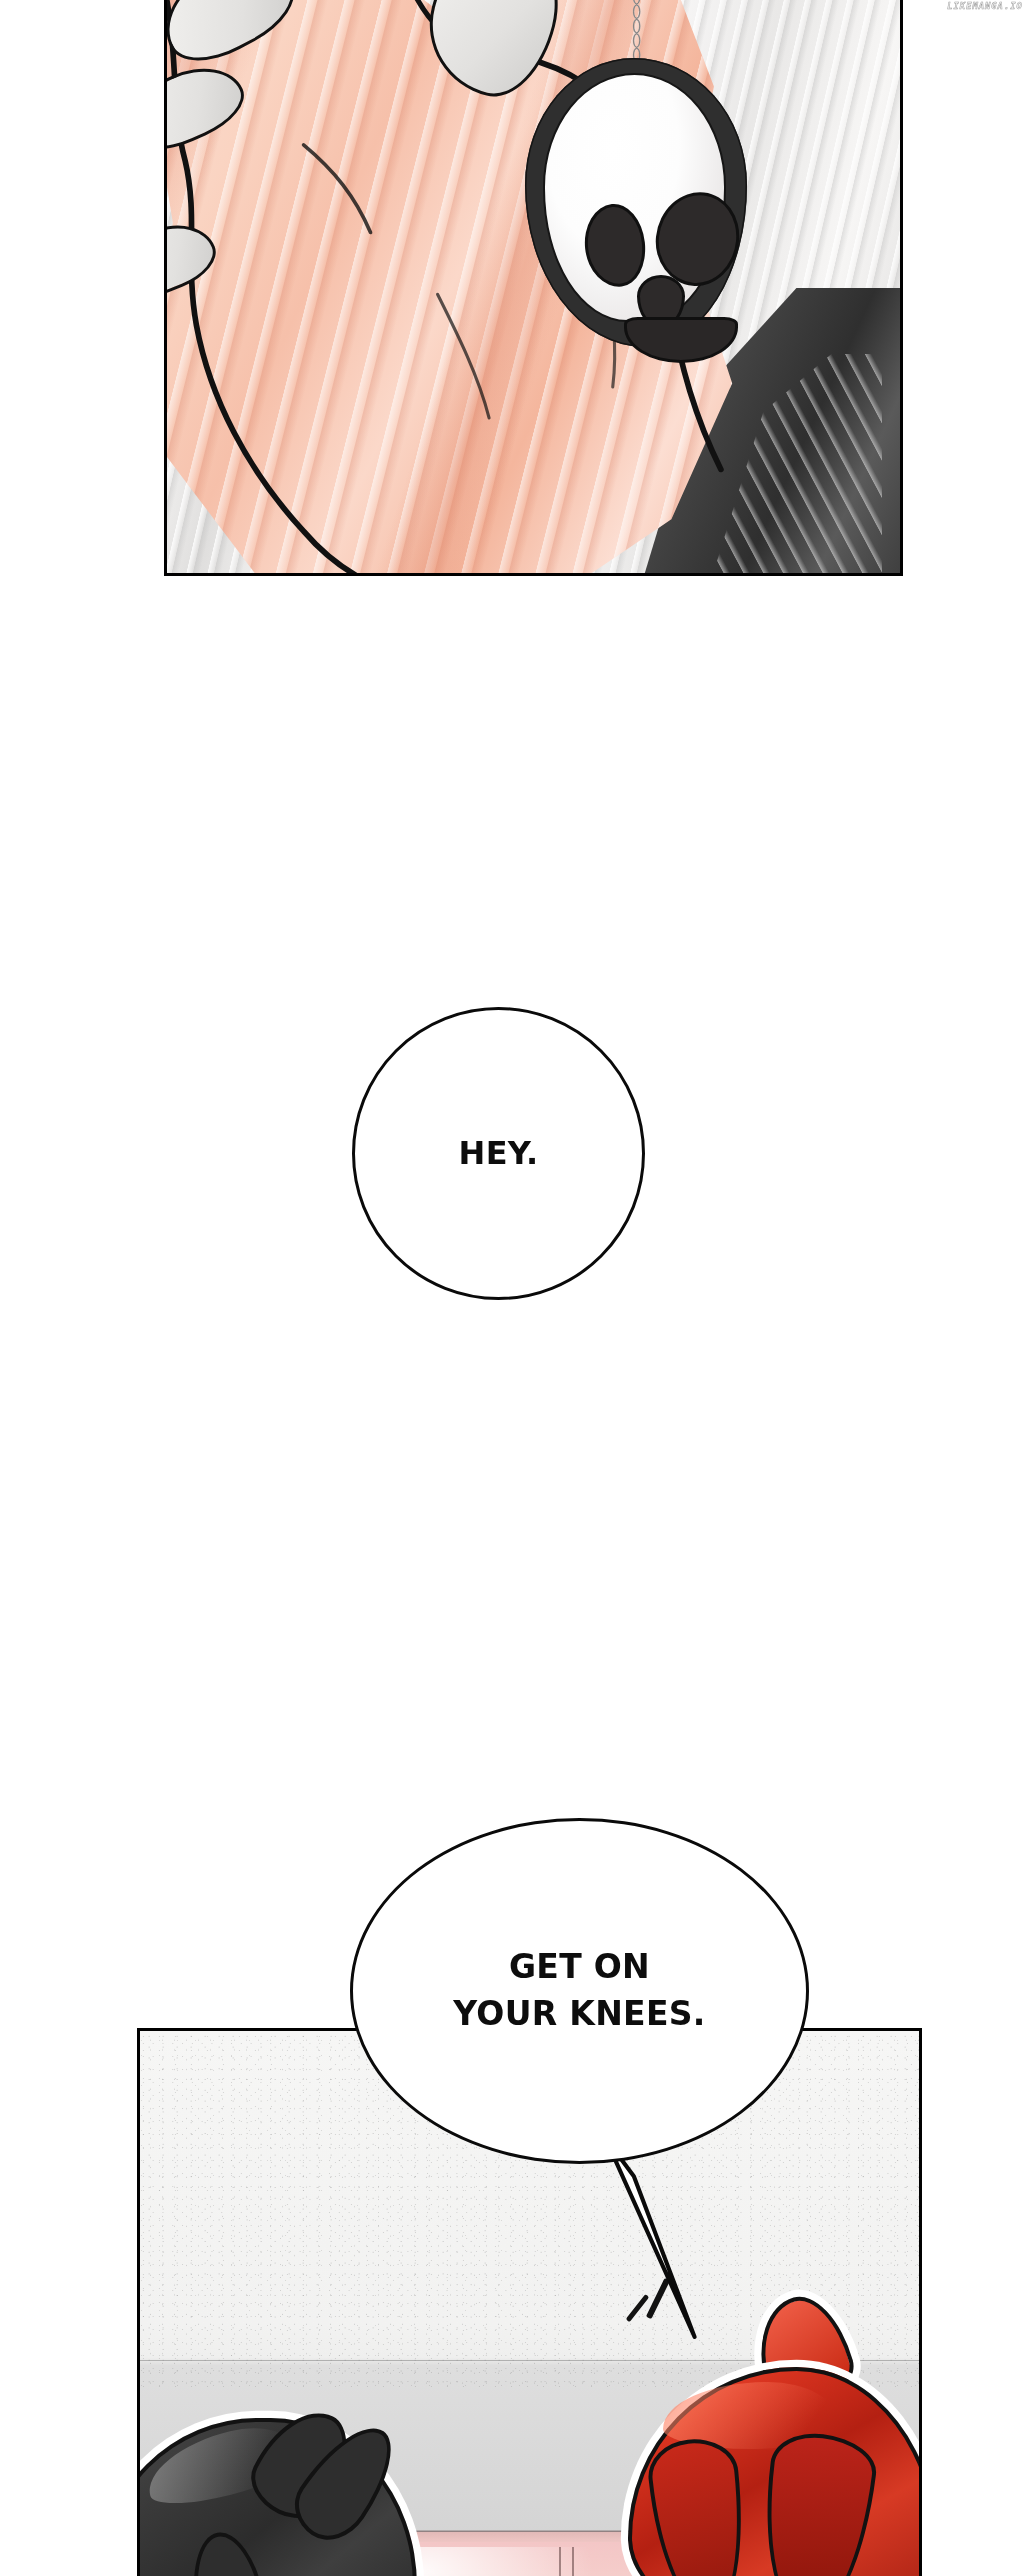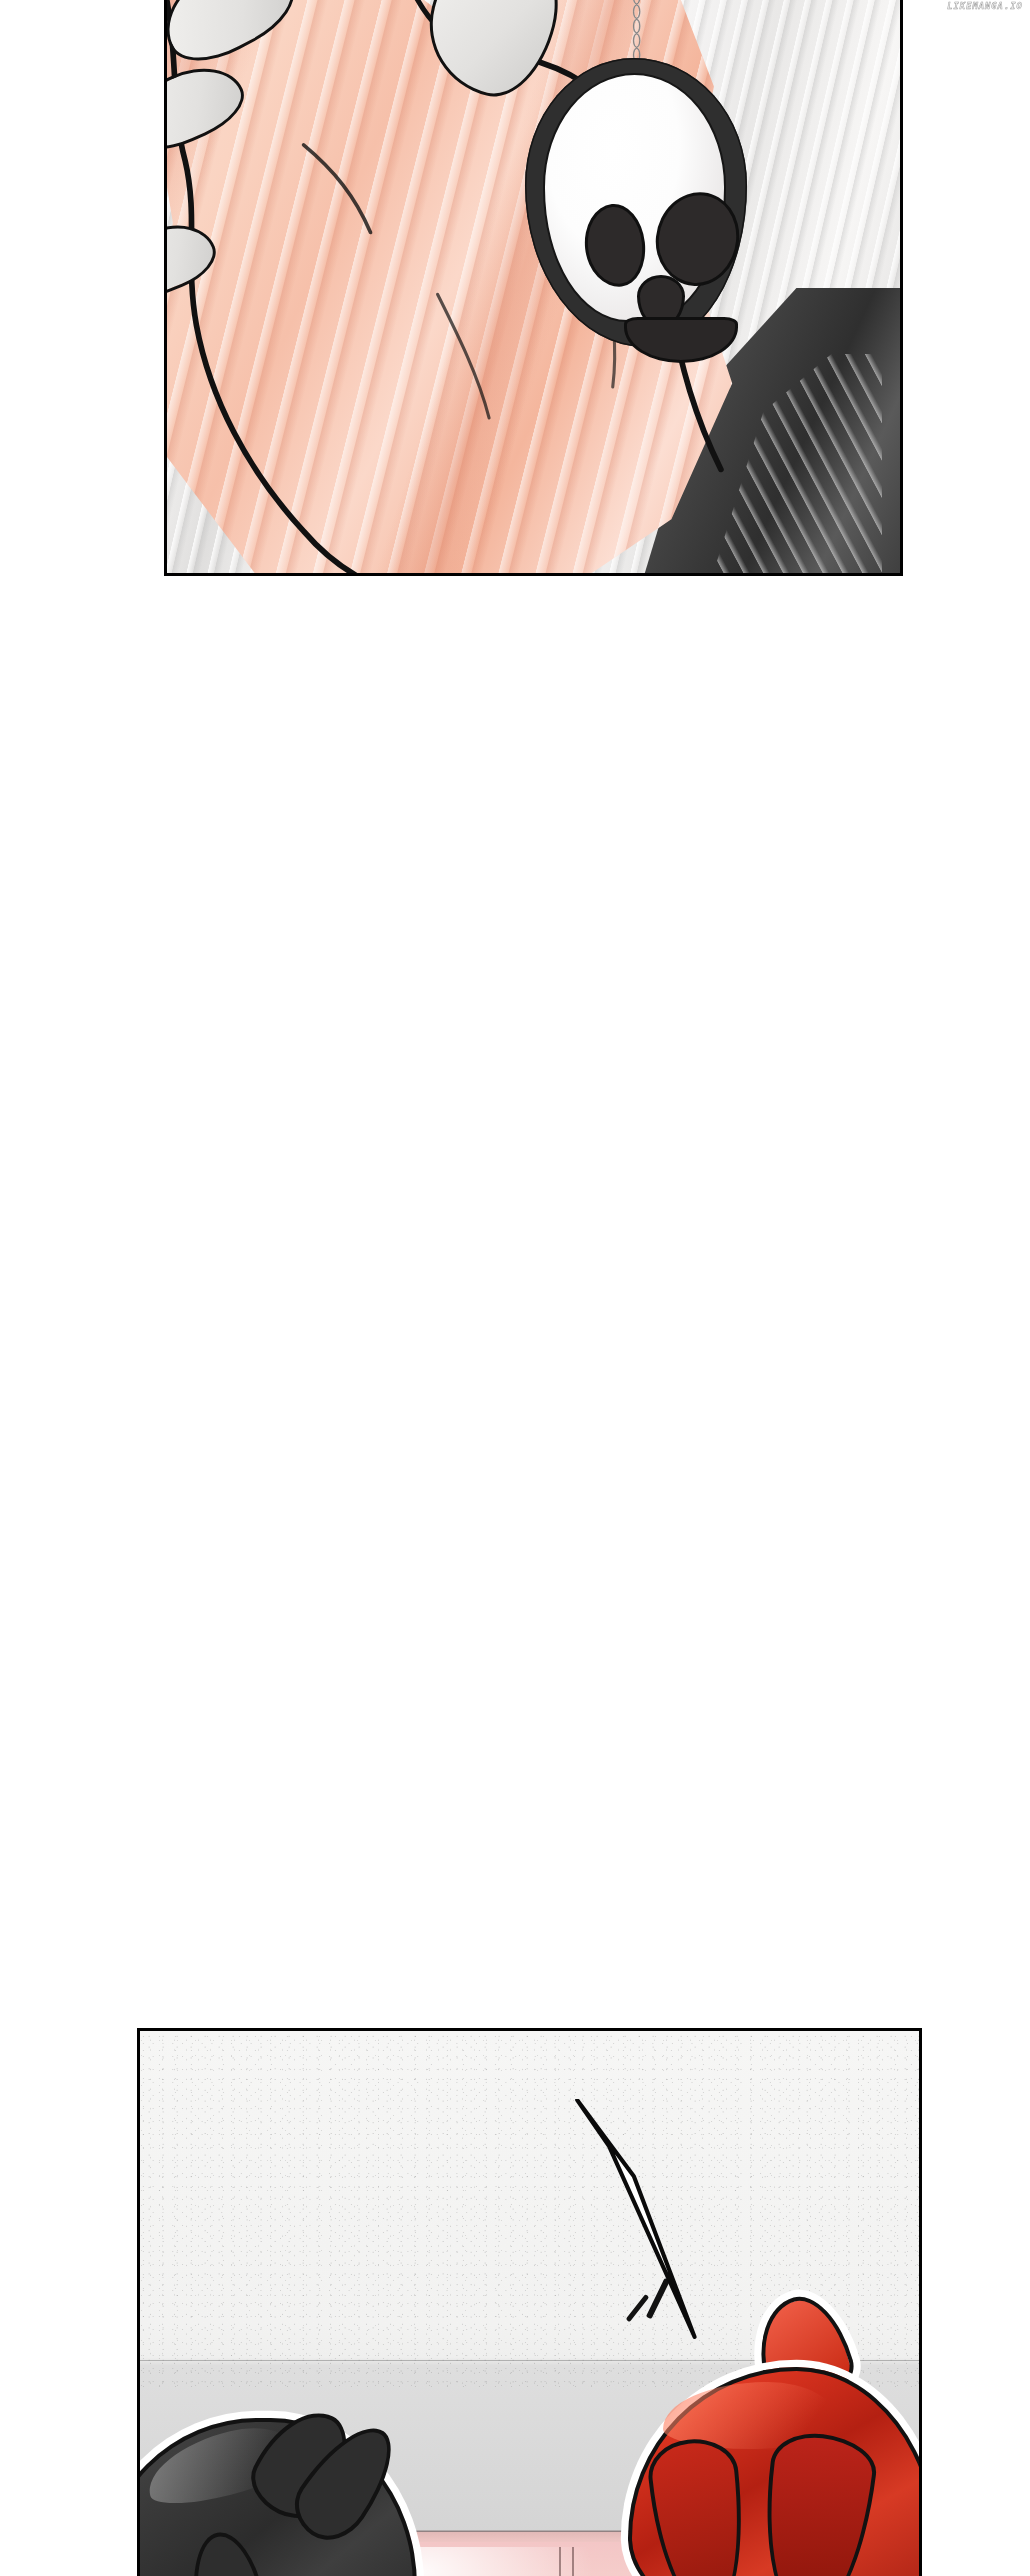--- a/index.html
+++ b/index.html
@@ -292,21 +292,28 @@
       <div id="crBang1"></div>
       <div id="crBang2"></div>
     </div>
 
     <div class="brdr"></div>
   </div>
 
   <div class="emph" id="em1"></div>
   <div class="emph" id="em2"></div>
 
+  <div class="bubble" id="bubbleHey">
+    <span class="txt">HEY.</span>
+  </div>
 
   <svg id="kneesTail" viewBox="0 0 260 470">
     <path d="M10 2 L 72 92 L 238 462 L 120 150 Z" fill="#ffffff" stroke="#0a0a0a" stroke-width="8" stroke-linejoin="round"></path>
   </svg>
+  <div class="bubble" id="bubbleKnees">
+    <span class="txt">GET ON
+YOUR KNEES.</span>
+  </div>
 
   <div class="watermark">LIKEMANGA.IO</div>
 
 </div>
 
 
 </body></html>

